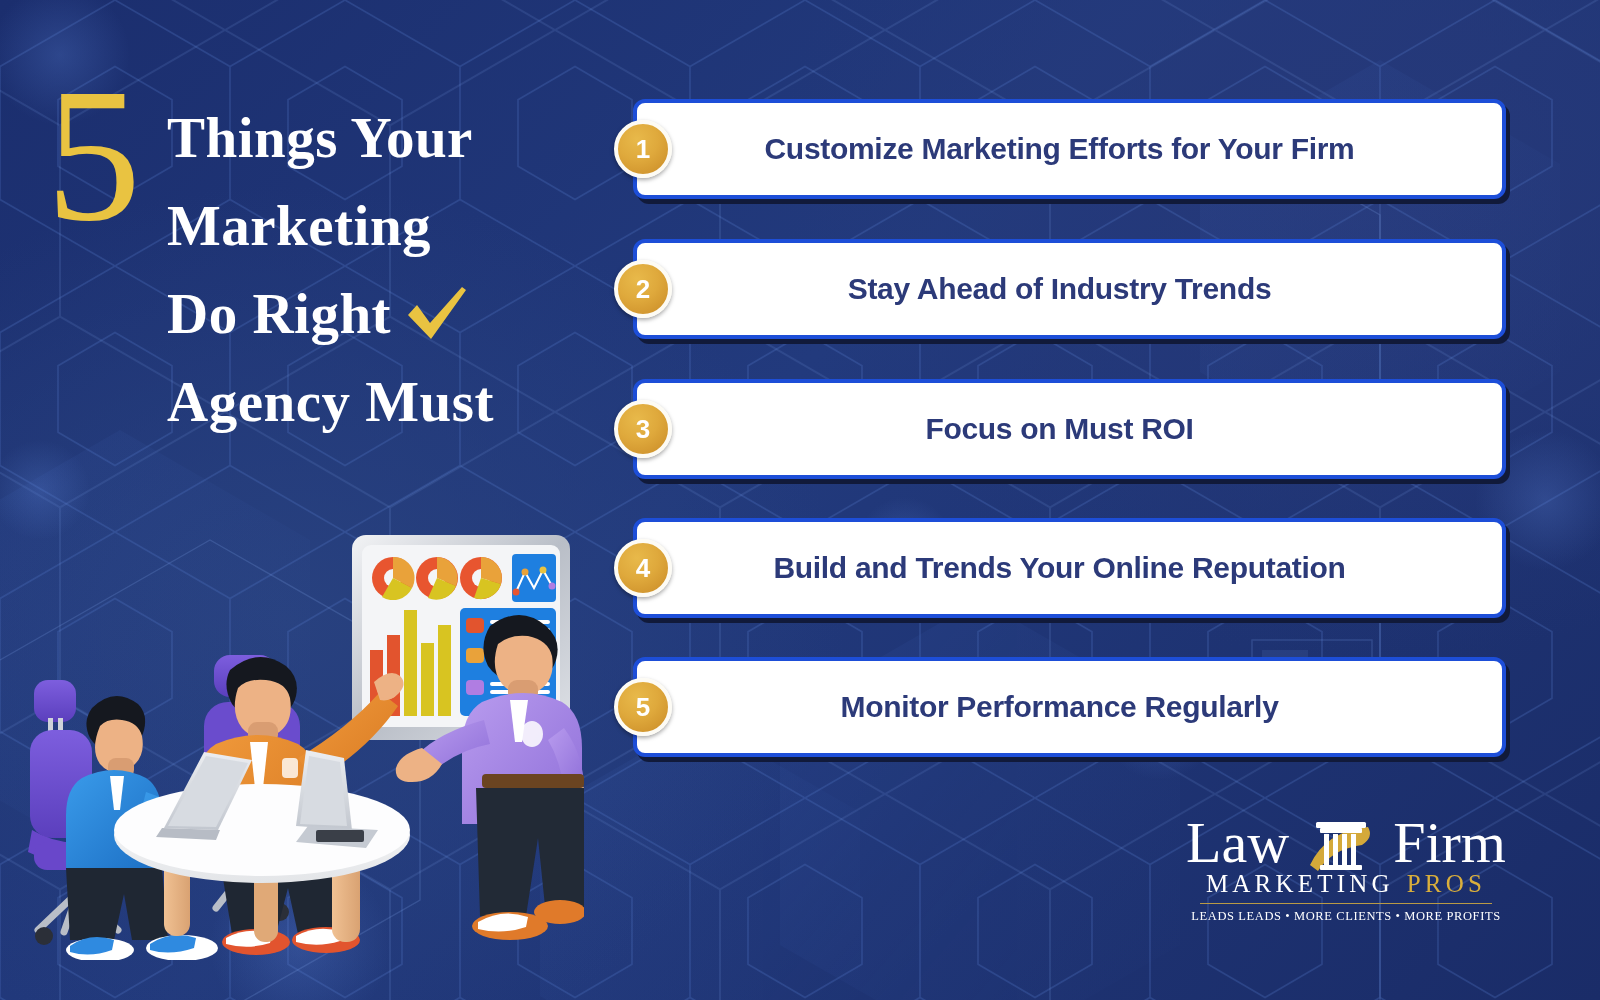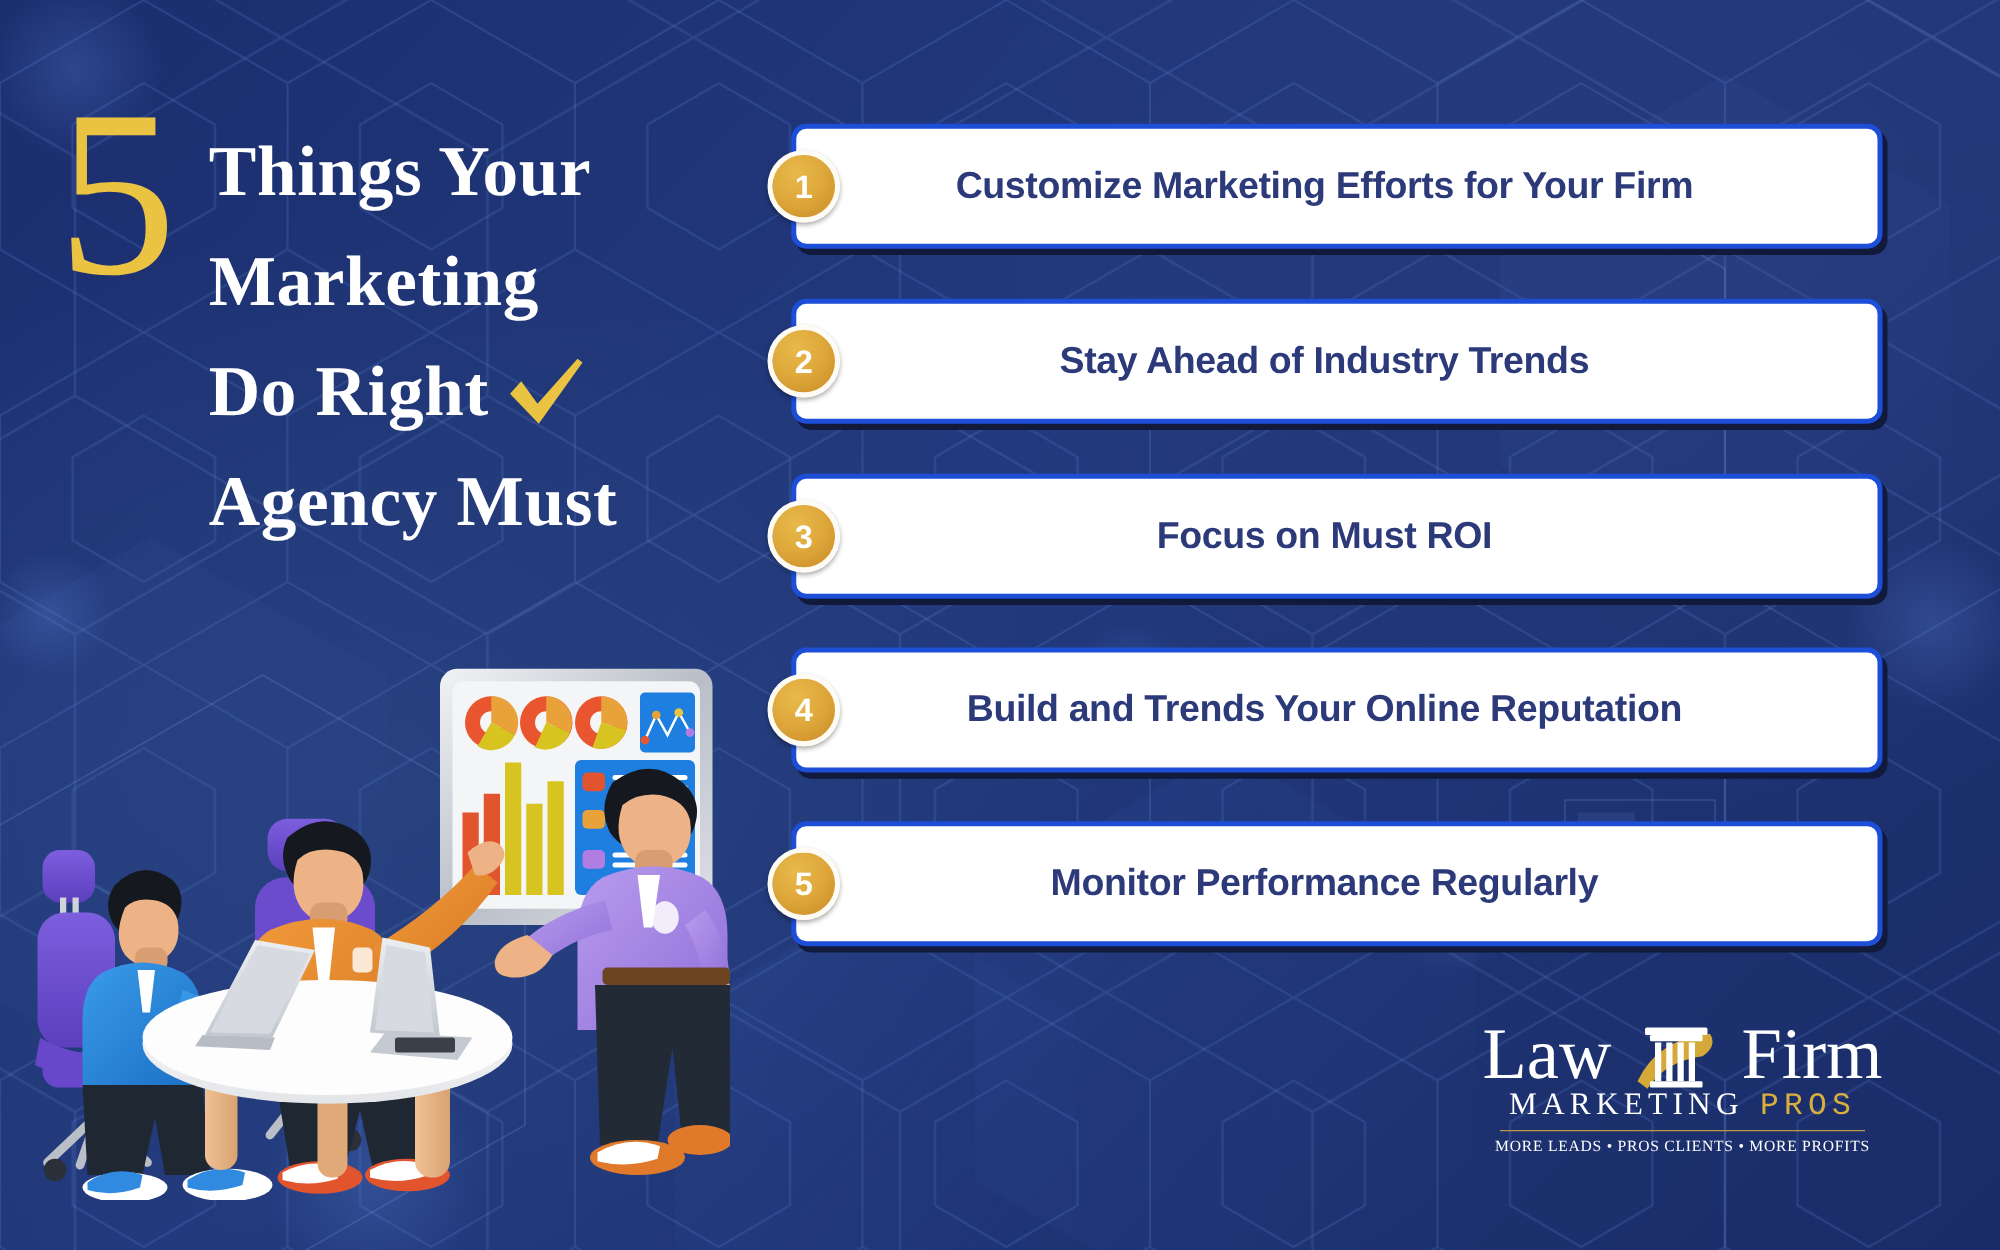--- a/index.html
+++ b/index.html
@@ -102,21 +102,21 @@
   #pillar-wrap { width:74px; height:60px; position:relative; flex:none; margin:0 -2px; }
   #logo-sub {
     display:flex; align-items:baseline; justify-content:center;
     gap:13px; margin-top:-4px;
   }
   #logo-sub .mk {
     font-family:"Liberation Serif", serif;
     font-size:25px; color:#ffffff; letter-spacing:4.2px;
   }
   #logo-sub .pr {
-    font-family:Liberation Mono, monospace;
+    font-family:Liberation Serif, serif;
     font-size:25px; color:#d9ae3c; letter-spacing:4.2px;
   }
   #logo-rule { height:1px; background:#b99a45; margin:5px 14px 0 14px; }
   #logo-tag {
     font-family:"Liberation Serif", serif;
     text-align:center; color:#ffffff;
     font-size:12.5px; letter-spacing:0.6px; margin-top:5px;
     white-space:nowrap;
   }
 </style>
@@ -433,14 +433,14 @@
         <rect x="16" y="52" width="42" height="5" rx="1" fill="#ffffff"></rect>
       </svg>
     </span>
     <span class="word">Firm</span>
   </div>
   <div id="logo-sub">
     <span class="mk">MARKETING</span>
     <span class="pr">PROS</span>
   </div>
   <div id="logo-rule"></div>
-  <div id="logo-tag">MORE LEADS • PROS CLIENTS • MORE PROFITS</div>
+  <div id="logo-tag">LEADS LEADS • MORE CLIENTS • MORE PROFITS</div>
 </div>
 
 </body></html>

